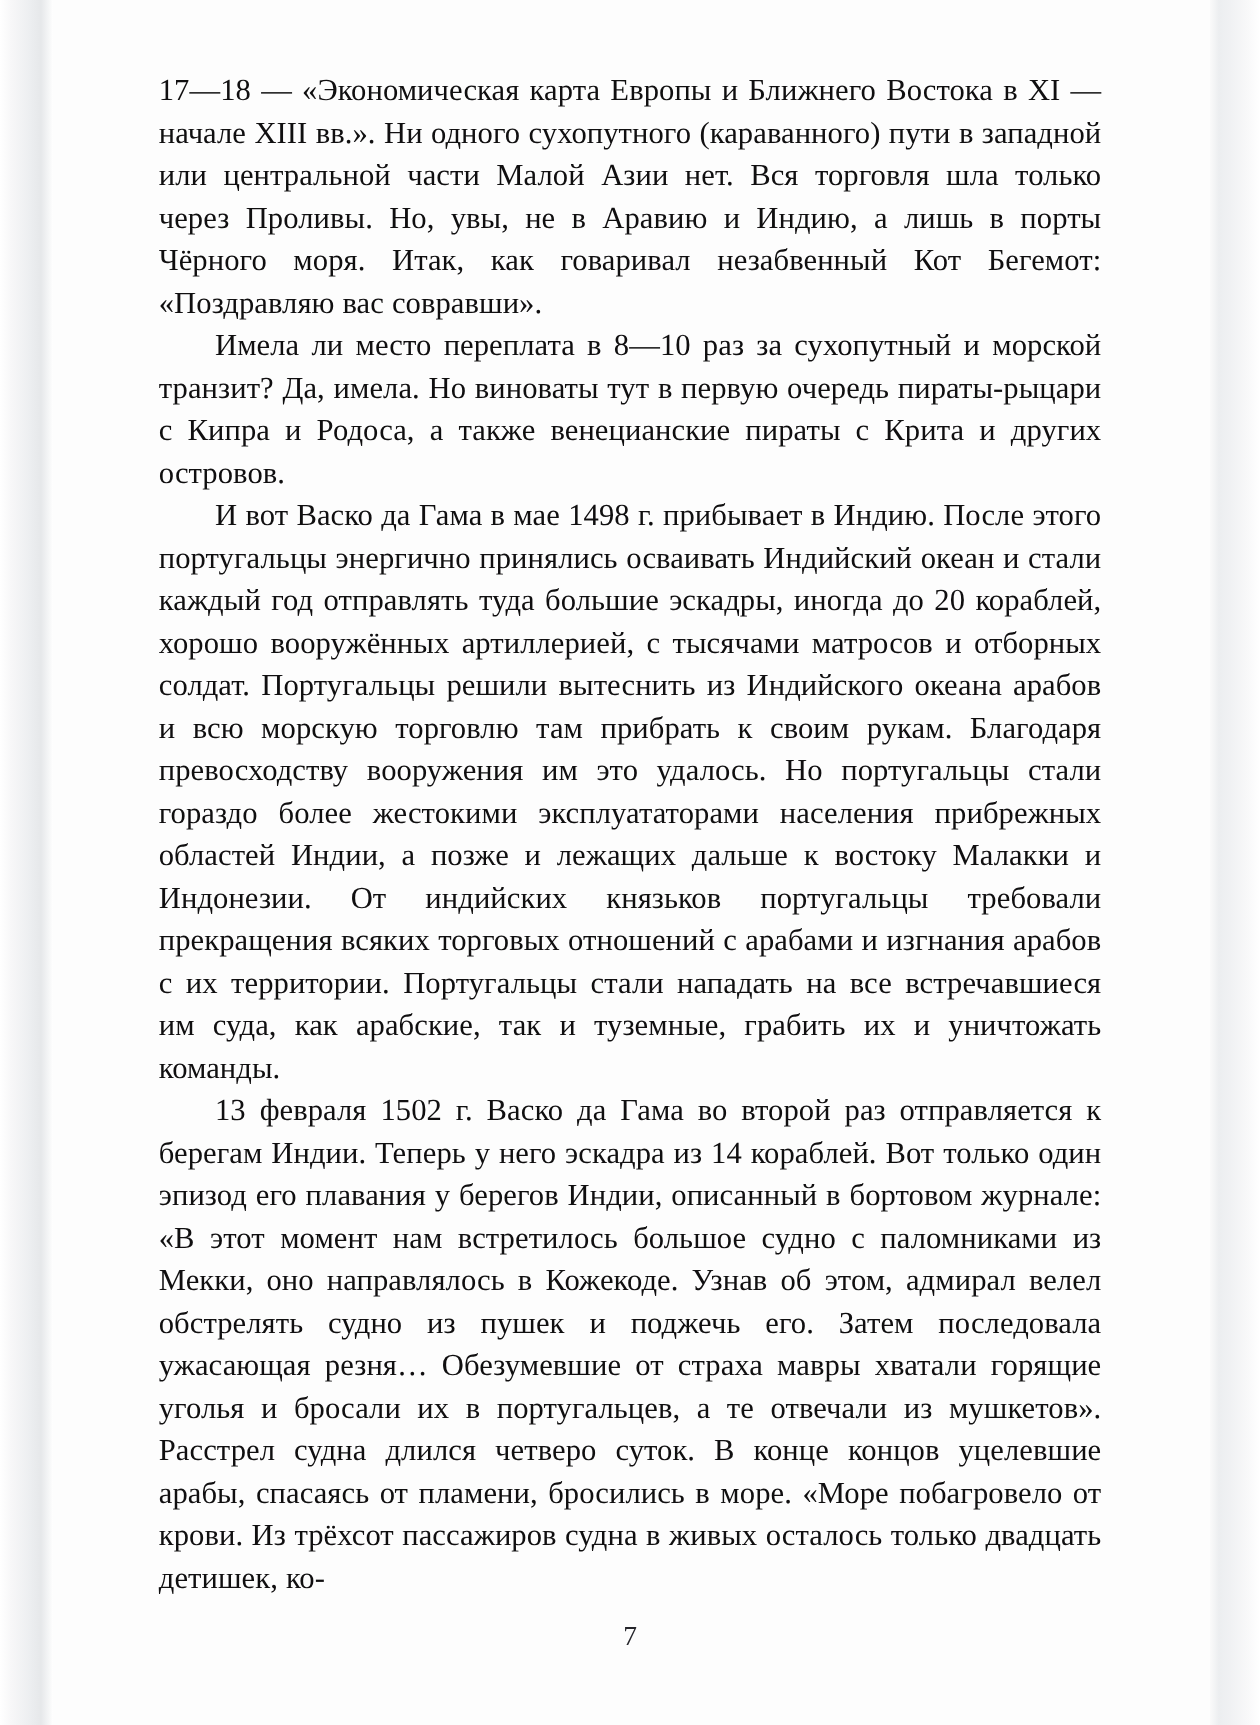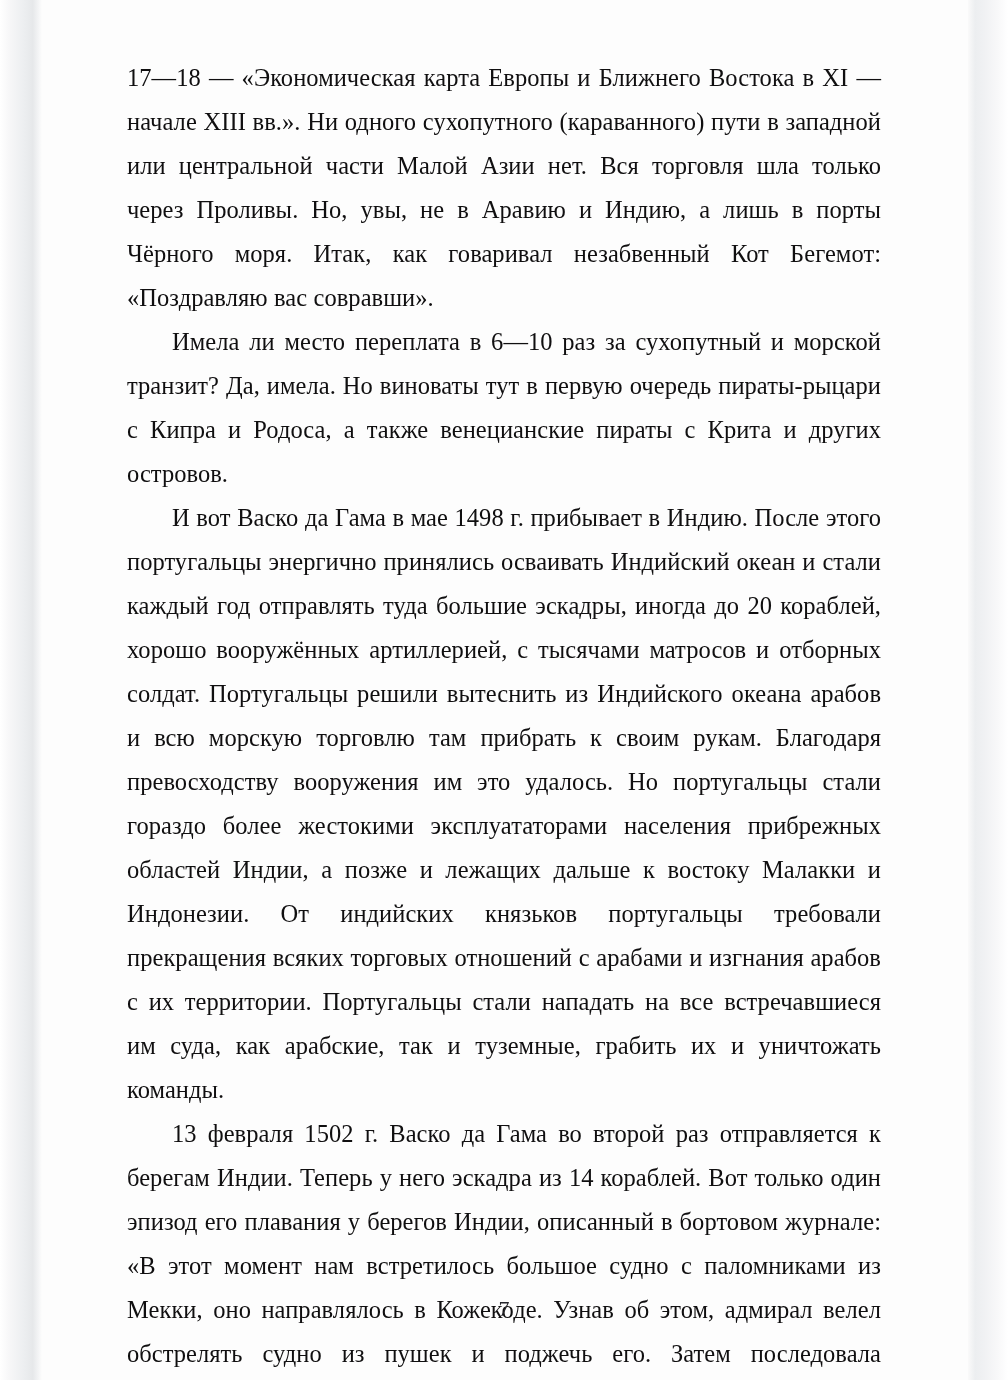--- a/index.html
+++ b/index.html
@@ -57,21 +57,21 @@
     position: absolute;
     left: 85px;      
     top: 56px;
     width: 754px;    
   }
   p.para {
     margin: 0;
     text-indent: 45px;
     text-align: justify;
     font-size: 24.5px;
-    line-height: 44px;
+    line-height: 34px;
     color: #100f10;
     letter-spacing: 0.05px;
     word-spacing: 0.2px;
     -webkit-font-smoothing: antialiased;
   }
   p.para.first {
     text-indent: 0;
   }
   .folio {
     position: absolute;
@@ -89,21 +89,21 @@
 
 <div class="page">
 
   <div class="gutter-left"></div>
   <div class="gutter-right"></div>
 
   <div class="paper">
 
     <div class="textblock">
       <p class="para first">17—18 — «Экономическая карта Европы и Ближнего Востока в XI — начале XIII вв.». Ни одного сухопутного (караванного) пути в западной или центральной части Малой Азии нет. Вся торговля шла только через Проливы. Но, увы, не в Аравию и Индию, а лишь в порты Чёрного моря. Итак, как говаривал незабвенный Кот Бегемот: «Поздравляю вас совравши».</p>
-      <p class="para">Имела ли место переплата в 6—10 раз за сухопутный и морской транзит? Да, имела. Но виноваты тут в первую очередь пираты-рыцари с Кипра и Родоса, а также венецианские пираты с Крита и других островов.</p>
+      <p class="para">Имела ли место переплата в 8—10 раз за сухопутный и морской транзит? Да, имела. Но виноваты тут в первую очередь пираты-рыцари с Кипра и Родоса, а также венецианские пираты с Крита и других островов.</p>
       <p class="para">И вот Васко да Гама в мае 1498 г. прибывает в Индию. После этого португальцы энергично принялись осваивать Индийский океан и стали каждый год отправлять туда большие эскадры, иногда до 20 кораблей, хорошо вооружённых артиллерией, с тысячами матросов и отборных солдат. Португальцы решили вытеснить из Индийского океана арабов и всю морскую торговлю там прибрать к своим рукам. Благодаря превосходству вооружения им это удалось. Но португальцы стали гораздо более жестокими эксплуататорами населения прибрежных областей Индии, а позже и лежащих дальше к востоку Малакки и Индонезии. От индийских князьков португальцы требовали прекращения всяких торговых отношений с арабами и изгнания арабов с их территории. Португальцы стали нападать на все встречавшиеся им суда, как арабские, так и туземные, грабить их и уничтожать команды.</p>
       <p class="para">13 февраля 1502 г. Васко да Гама во второй раз отправляется к берегам Индии. Теперь у него эскадра из 14 кораблей. Вот только один эпизод его плавания у берегов Индии, описанный в бортовом журнале: «В этот момент нам встретилось большое судно с паломниками из Мекки, оно направлялось в Кожекоде. Узнав об этом, адмирал велел обстрелять судно из пушек и поджечь его. Затем последовала ужасающая резня… Обезумевшие от страха мавры хватали горящие уголья и бросали их в португальцев, а те отвечали из мушкетов». Расстрел судна длился четверо суток. В конце концов уцелевшие арабы, спасаясь от пламени, бросились в море. «Море побагровело от крови. Из трёхсот пассажиров судна в живых осталось только двадцать детишек, ко-</p>
     </div>
 
   </div>
 
   <div class="folio">7</div>
 
 </div>
 

